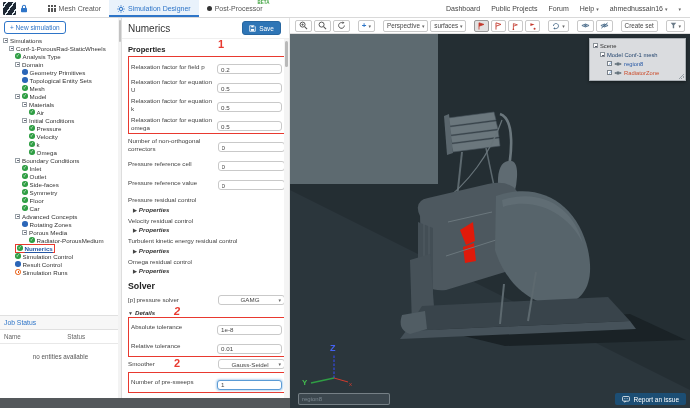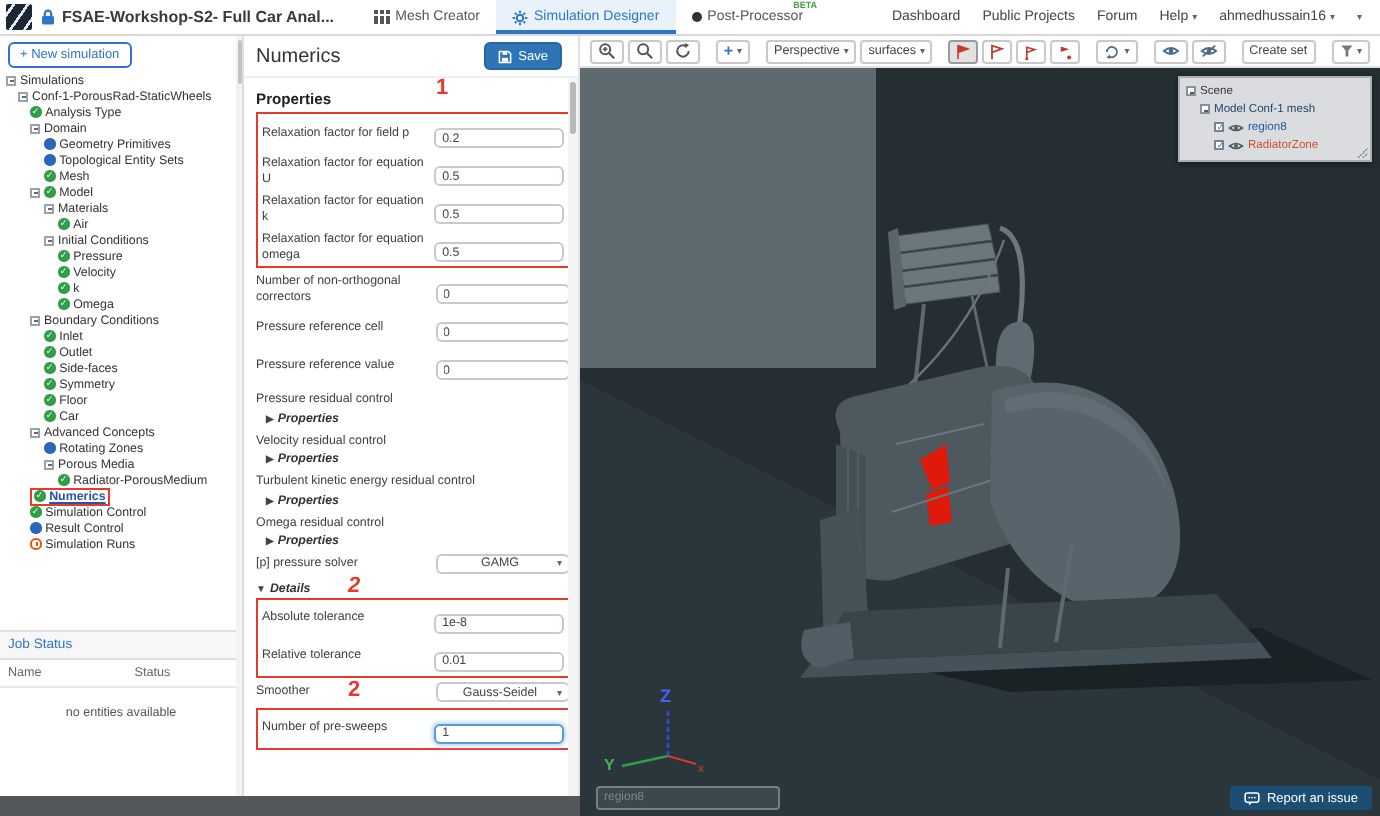--- a/index.html
+++ b/index.html
@@ -91,21 +91,20 @@
 <body>
 
 <div class="topbar">
   <div class="logo"></div>
   <span style="display:flex">
       <svg width="8" height="9" viewBox="0 0 8 9">
         <rect x="1" y="4" width="6" height="4.3" rx="0.8" fill="#2e75c8"></rect>
         <path d="M2.4 4.2 V2.9 a1.6 1.6 0 0 1 3.2 0 V4.2" fill="none" stroke="#2e75c8" stroke-width="1.1"></path>
       </svg>
     </span>
-  <span class="title">FSAE-Workshop-S2- Full Car Anal...</span>
   <div class="tabs">
     <div class="tab">
       <span class="gridicon">
           <i></i>
           <i></i>
           <i></i>
           <i></i>
           <i></i>
           <i></i>
           <i></i>
@@ -346,20 +345,21 @@
 
     <div class="resline">Pressure residual control</div>
     <div class="ptoggle"><span class="tri">▶</span><span>Properties</span></div>
     <div class="resline">Velocity residual control</div>
     <div class="ptoggle"><span class="tri">▶</span><span>Properties</span></div>
     <div class="resline" style="width:75%">Turbulent kinetic energy residual control</div>
     <div class="ptoggle"><span class="tri">▶</span><span>Properties</span></div>
     <div class="resline">Omega residual control</div>
     <div class="ptoggle"><span class="tri">▶</span><span>Properties</span></div>
 
+    <div class="sect big">Solver</div>
     <div class="frow">
         <span class="flabel">[p] pressure solver</span>
         <span class="fctrl">
           <span class="selc">
             <span class="txt">GAMG</span>
             <span class="carat">▾</span>
           </span>
         </span>
       </div>
     <div class="ptoggle" style="margin-left:0;position:relative"><span class="tri">▼</span><span>Details</span><span class="ann" style="left:46px;top:-3px">2</span></div>

